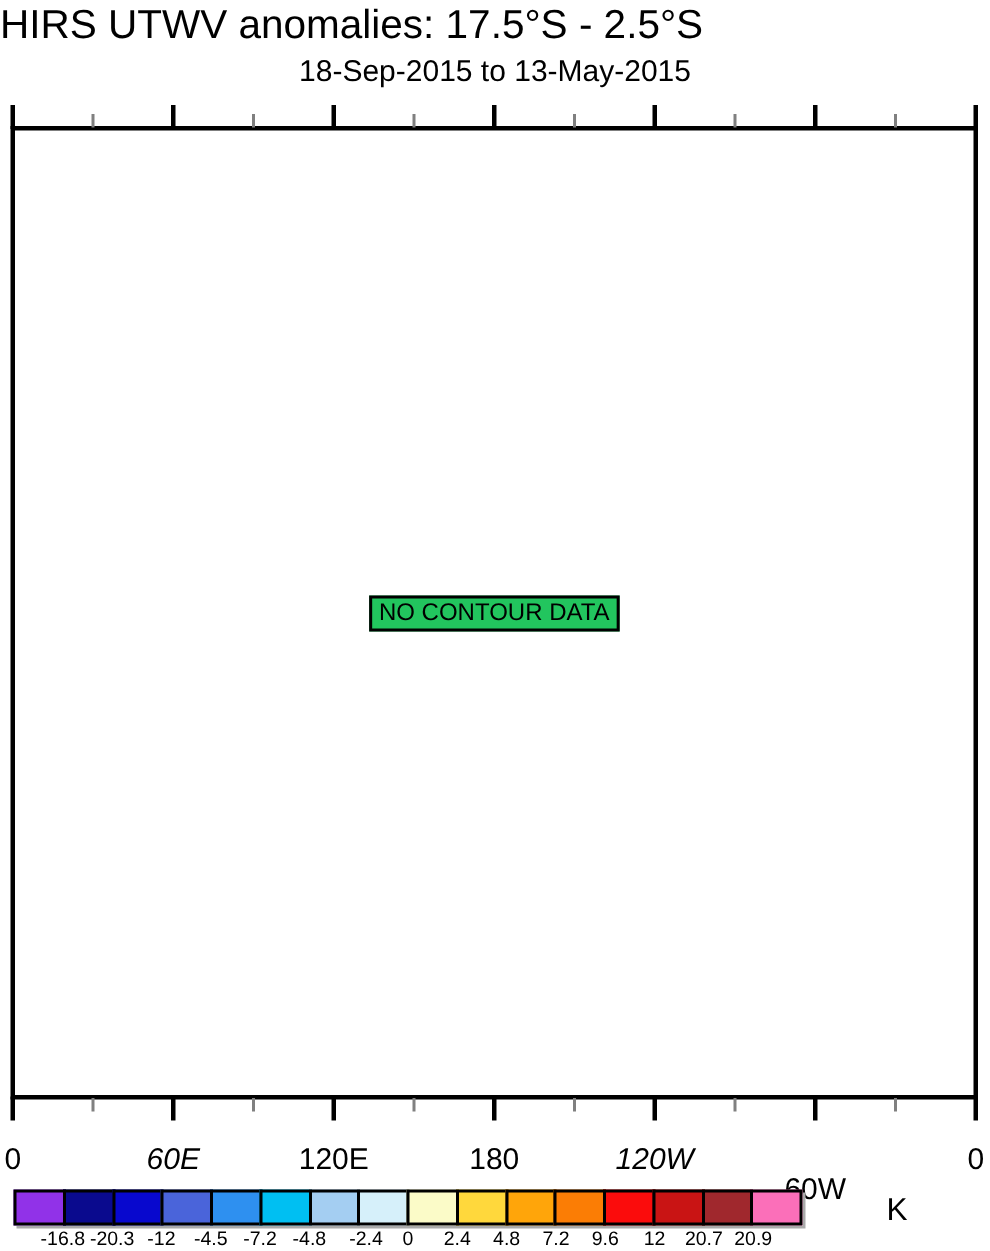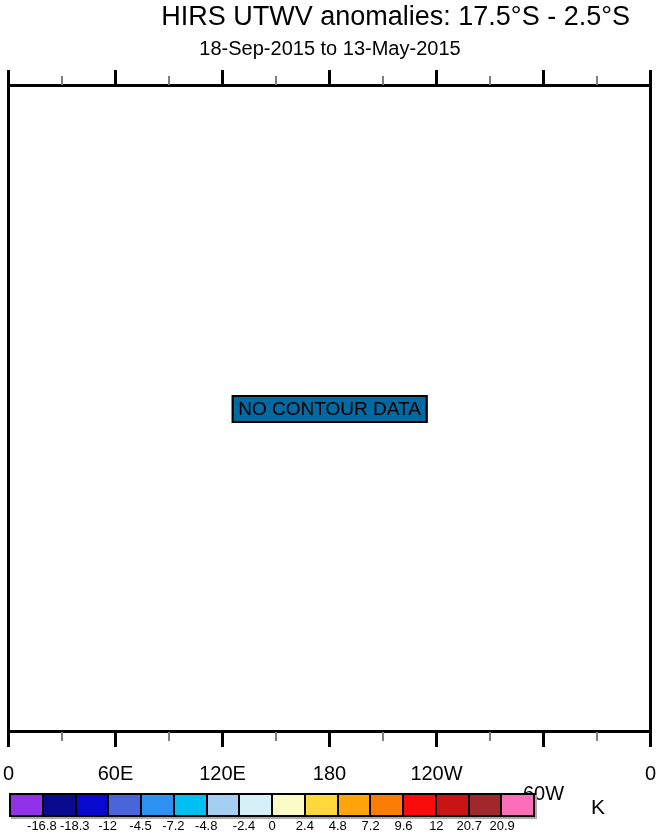--- a/index.html
+++ b/index.html
@@ -6,38 +6,38 @@
   #figure {
     position: relative;
     width: 660px; height: 834px;
     background: #ffffff;
     color: #000000;
     font-family: "Liberation Sans", "DejaVu Sans", sans-serif;
     overflow: hidden;
   }
   .title {
     position: absolute; left: 0; top: 1px; width: 630px;
-    text-align: right; font-size: 27px; font-weight: normal;
+    text-align: left; font-size: 27px; font-weight: normal;
     white-space: nowrap;
   }
   .subtitle {
     position: absolute; left: 0; top: 37px; width: 660px;
     text-align: center; font-size: 20px;
   }
   .plot {
     position: absolute; left: 7px; top: 84px;
     width: 645px; height: 649px;
     border: 3px solid #000; box-sizing: border-box;
     background: #ffffff;
   }
   .nodata {
     position: absolute; left: 50%; top: 50%;
     transform: translate(-50%, -50%);
-    border: 2px solid #000; background: #0369a1;
-    font-size: 19px; padding: 1px 5px; white-space: nowrap;
+    border: 2px solid #000; background: #22c55e;
+    font-size: 16px; padding: 1px 5px; white-space: nowrap;
   }
   #axes-layer { position: absolute; left: 0; top: 0; width: 660px; height: 834px; pointer-events: none; }
   .tick { position: absolute; background: #000; }
   .tick.minor { background: #808080; }
   .xlabel {
     position: absolute; top: 762px; transform: translateX(-50%);
     font-size: 20px; white-space: nowrap;
   }
   .colorbar {
     position: absolute; left: 9px; top: 793px;
@@ -65,30 +65,30 @@
   <div class="plot">
     <div class="nodata">NO CONTOUR DATA</div>
   </div>
 
   <div id="axes-layer">
       <div class="tick" style="left: 7px; top: 70px; width: 3px; height: 16px;"></div>
       <div class="tick" style="left: 7px; top: 731px; width: 3px; height: 16px;"></div>
       <div class="xlabel" style="left: 8.5px;">0</div>
       <div class="tick" style="left: 114px; top: 70px; width: 3px; height: 16px;"></div>
       <div class="tick" style="left: 114px; top: 731px; width: 3px; height: 16px;"></div>
-      <div class="xlabel" style="left: 115.5px;">60E</div>
+      <div class="xlabel" style="left: 115.5px; font-style: italic;">60E</div>
       <div class="tick" style="left: 221px; top: 70px; width: 3px; height: 16px;"></div>
       <div class="tick" style="left: 221px; top: 731px; width: 3px; height: 16px;"></div>
       <div class="xlabel" style="left: 222.5px;">120E</div>
       <div class="tick" style="left: 328px; top: 70px; width: 3px; height: 16px;"></div>
       <div class="tick" style="left: 328px; top: 731px; width: 3px; height: 16px;"></div>
       <div class="xlabel" style="left: 329.5px;">180</div>
       <div class="tick" style="left: 435px; top: 70px; width: 3px; height: 16px;"></div>
       <div class="tick" style="left: 435px; top: 731px; width: 3px; height: 16px;"></div>
-      <div class="xlabel" style="left: 436.5px;">120W</div>
+      <div class="xlabel" style="left: 436.5px; font-style: italic;">120W</div>
       <div class="tick" style="left: 542px; top: 70px; width: 3px; height: 16px;"></div>
       <div class="tick" style="left: 542px; top: 731px; width: 3px; height: 16px;"></div>
       <div class="xlabel" style="left: 543.5px; margin-top: 20px;">60W</div>
       <div class="tick" style="left: 649px; top: 70px; width: 3px; height: 16px;"></div>
       <div class="tick" style="left: 649px; top: 731px; width: 3px; height: 16px;"></div>
       <div class="xlabel" style="left: 650.5px;">0</div>
       <div class="tick minor" style="left: 61px; top: 76px; width: 2px; height: 9px;"></div>
       <div class="tick minor" style="left: 61px; top: 732px; width: 2px; height: 9px;"></div>
       <div class="tick minor" style="left: 168px; top: 76px; width: 2px; height: 9px;"></div>
       <div class="tick minor" style="left: 168px; top: 732px; width: 2px; height: 9px;"></div>
@@ -115,21 +115,21 @@
       <div class="cbseg" style="background: rgb(255, 216, 60);"></div>
       <div class="cbseg" style="background: rgb(255, 165, 10);"></div>
       <div class="cbseg" style="background: rgb(251, 125, 5);"></div>
       <div class="cbseg" style="background: rgb(251, 12, 12);"></div>
       <div class="cbseg" style="background: rgb(201, 20, 20);"></div>
       <div class="cbseg" style="background: rgb(160, 40, 45);"></div>
       <div class="cbseg" style="background: rgb(251, 111, 185);"></div>
     </div>
   <div id="colorbar-labels">
       <div class="cblabel" style="left: 41.875px;">-16.8</div>
-      <div class="cblabel" style="left: 74.75px;">-18.3</div>
+      <div class="cblabel" style="left: 74.75px;">-20.3</div>
       <div class="cblabel" style="left: 107.625px;">-12</div>
       <div class="cblabel" style="left: 140.5px;">-4.5</div>
       <div class="cblabel" style="left: 173.375px;">-7.2</div>
       <div class="cblabel" style="left: 206.25px;">-4.8</div>
       <div class="cblabel" style="left: 244px;">-2.4</div>
       <div class="cblabel" style="left: 272px;">0</div>
       <div class="cblabel" style="left: 304.875px;">2.4</div>
       <div class="cblabel" style="left: 337.75px;">4.8</div>
       <div class="cblabel" style="left: 370.625px;">7.2</div>
       <div class="cblabel" style="left: 403.5px;">9.6</div>

